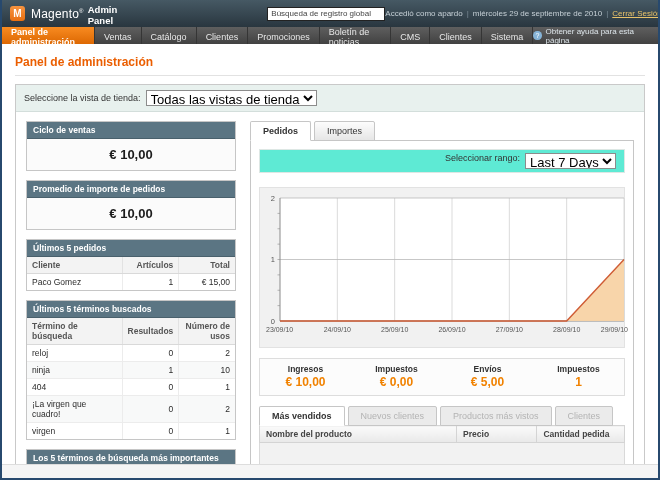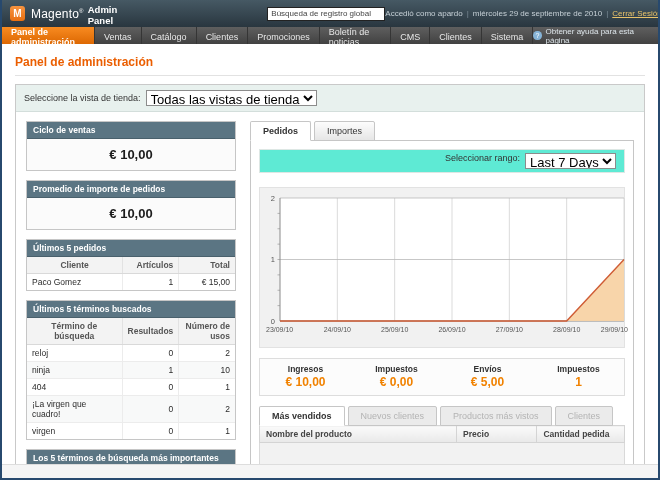--- a/index.html
+++ b/index.html
@@ -43,21 +43,21 @@
     background:#fff; margin-left:5px; font-family:"Liberation Sans",sans-serif; }
   .panel-body { display:flex; padding:9px 10px 12px; gap:14px; }
 
   
   .left-col { flex:0 0 210px; width:210px; }
   .widget { border:1px solid #c6c6c6; margin-bottom:9px; background:#fbfbfb; }
   .widget-head { background:#5b7583; color:#fff; font-weight:bold; font-size:8.5px; padding:3px 6px;
     border-bottom:1px solid #49606c; }
   .widget-value { text-align:center; font-size:13px; font-weight:bold; color:#1c1c1c; padding:8px 4px; }
   table.mini { width:100%; border-collapse:collapse; font-size:8.5px; background:#fff; }
-  table.mini th { background:#f3f3f3; color:#555; font-weight:bold; text-align:center; padding:3px 5px;
+  table.mini th { background:#f3f3f3; color:#555; font-weight:bold; text-align:left; padding:3px 5px;
     border-bottom:1px solid #d9d9d9; border-left:1px solid #e2e2e2; }
   table.mini th:first-child { border-left:none; }
   table.mini td { padding:3px 5px; color:#2b2b2b; border-top:1px solid #ececec; border-left:1px solid #ececec; }
   table.mini td:first-child { border-left:none; }
   table.mini td:nth-child(n+2), table.mini th:nth-child(n+2) { text-align:right; width:27%; }
   table.mini tr:nth-child(even) td { background:#f8f9f9; }
 
   
   .right-col { flex:1 1 auto; min-width:0; }
   .tabs-row { display:flex; position:relative; z-index:2; margin-bottom:-1px; }

